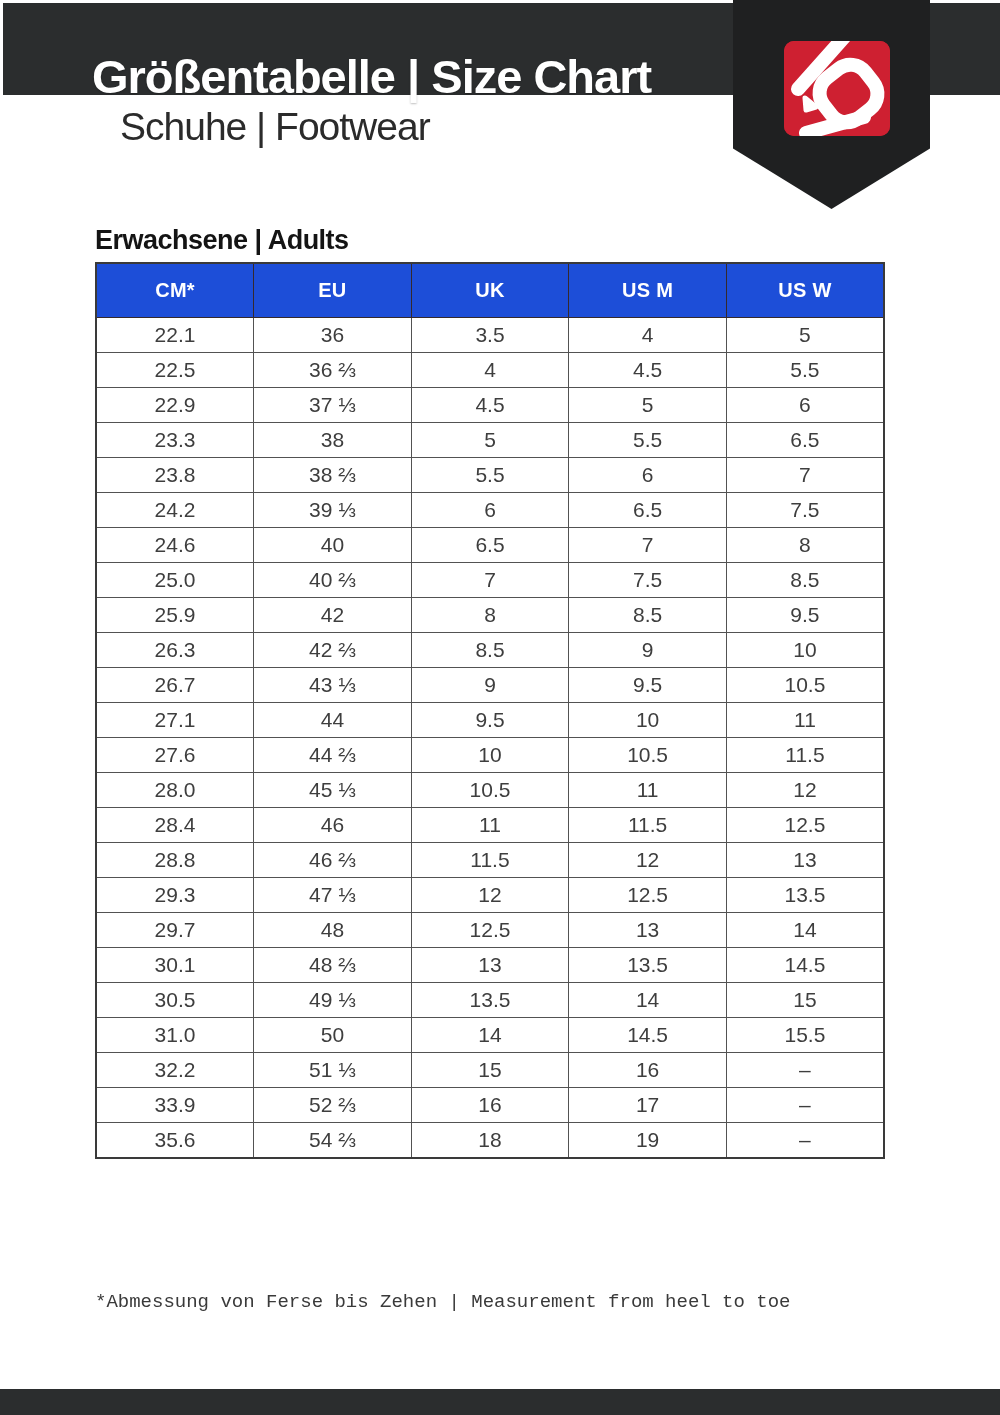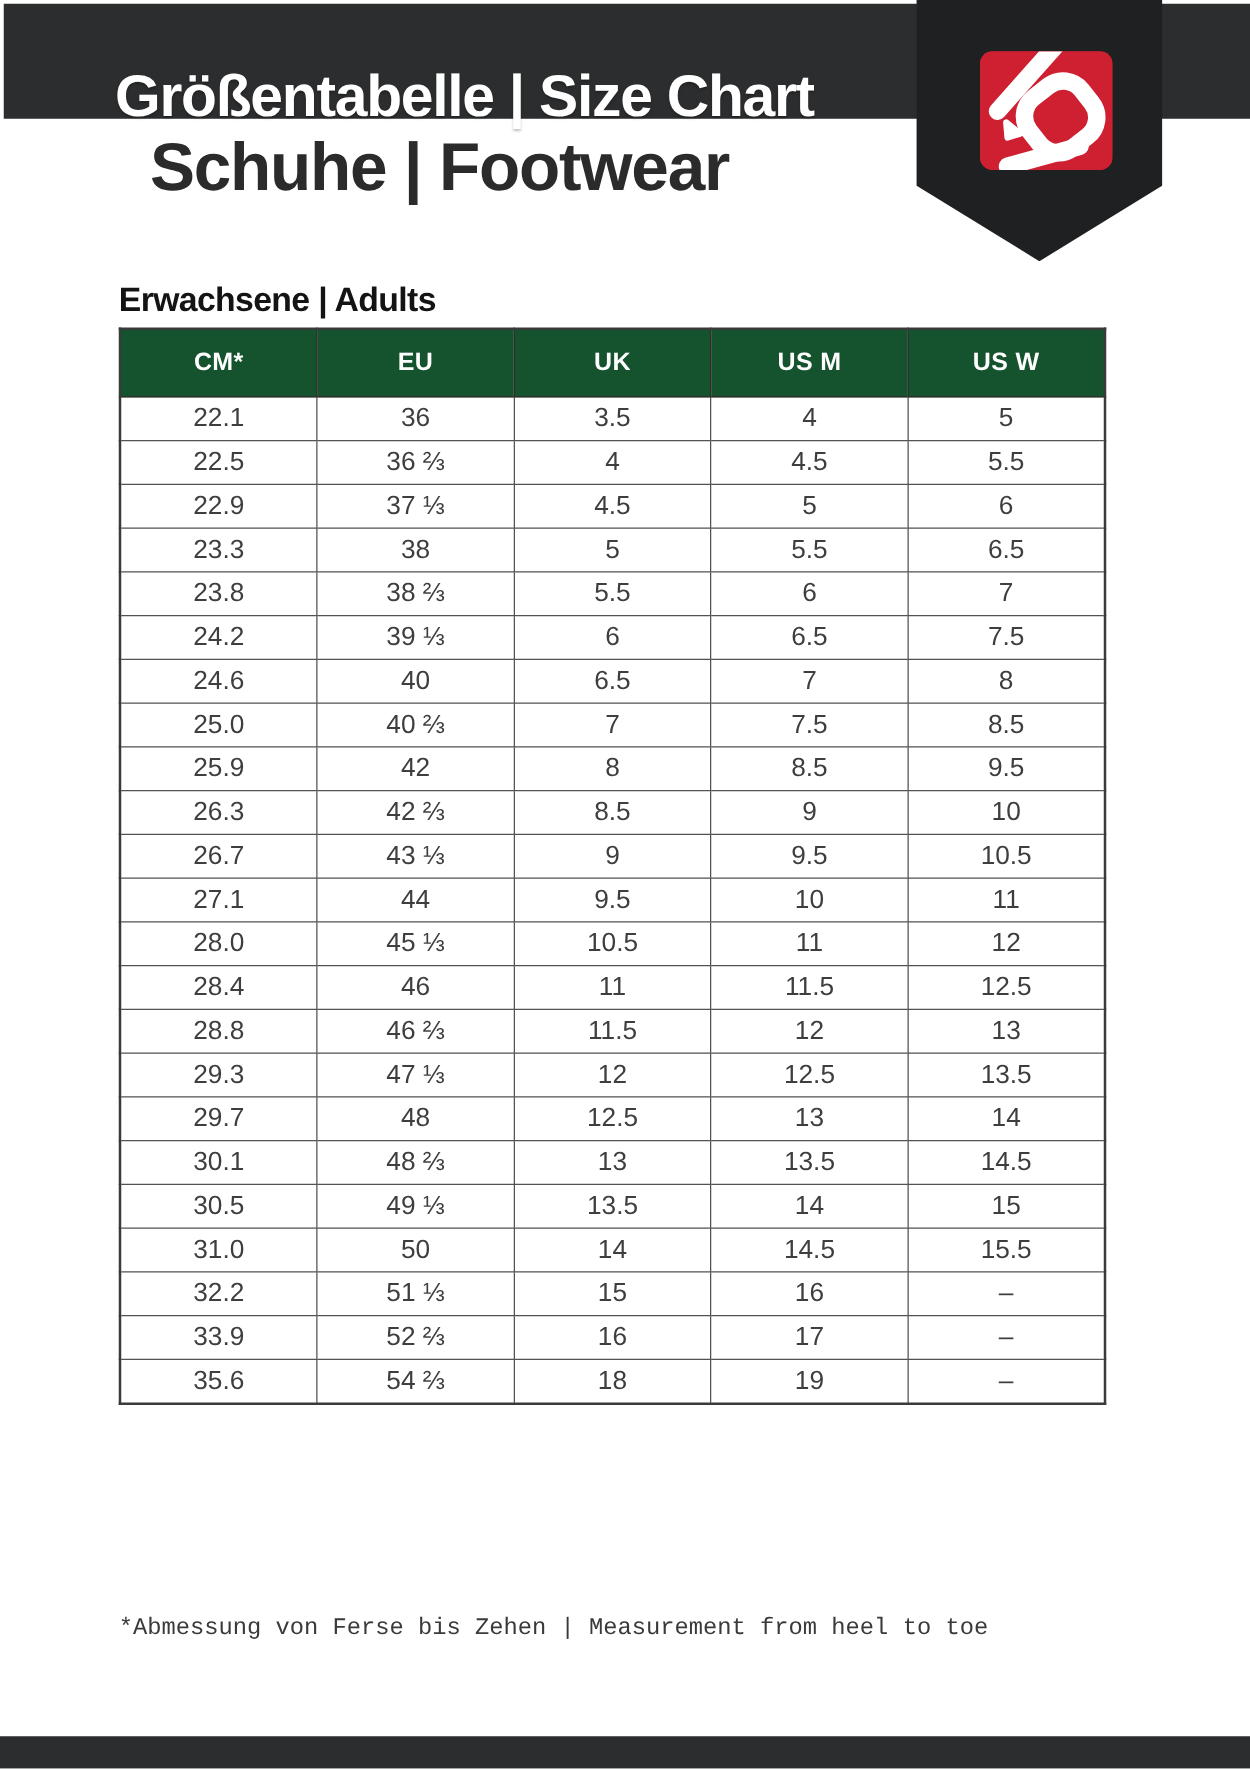--- a/index.html
+++ b/index.html
@@ -29,38 +29,38 @@
   .logo-badge svg{display:block;width:100%;height:100%;}
   
   .title{
     position:absolute;left:92px;top:53px;
     font-size:47px;font-weight:700;letter-spacing:-1px;
     color:#ffffff;line-height:1;white-space:nowrap;z-index:4;
     text-shadow:0 1px 2px rgba(0,0,0,0.25);
   }
   .subtitle{
     position:absolute;left:120px;top:107px;
-    font-size:54px;font-weight:700;letter-spacing:-1px;
+    font-size:39px;font-weight:400;letter-spacing:-1px;
     color:#2b2b2b;line-height:1;white-space:nowrap;text-align:right;
   }
   .section-heading{
     position:absolute;left:95px;top:227px;
     font-size:27px;font-weight:700;letter-spacing:-0.5px;
     color:#141414;line-height:1;white-space:nowrap;
   }
   
   .table-wrap{
     position:absolute;left:95px;top:262px;width:790px;
   }
   table{
     width:100%;border-collapse:collapse;table-layout:fixed;
     border:2px solid #3a3a3a;
   }
   th{
-    background:#14532d;color:#ffffff;
+    background:#1d4ed8;color:#ffffff;
     font-size:20px;font-weight:700;letter-spacing:0.3px;
     height:53px;padding:0;text-align:center;vertical-align:middle;
     border:1.5px solid #35292c;
   }
   td{
     height:34px;padding:0;text-align:center;vertical-align:middle;
     font-size:21px;color:#3e3e3e;line-height:34px;
     border:1.5px solid #525252;
     background:#ffffff;
   }
@@ -195,20 +195,27 @@
             <td>10.5</td>
           </tr>
           <tr>
             <td>27.1</td>
             <td>44</td>
             <td>9.5</td>
             <td>10</td>
             <td>11</td>
           </tr>
           <tr>
+            <td>27.6</td>
+            <td>44 ⅔</td>
+            <td>10</td>
+            <td>10.5</td>
+            <td>11.5</td>
+          </tr>
+          <tr>
             <td>28.0</td>
             <td>45 ⅓</td>
             <td>10.5</td>
             <td>11</td>
             <td>12</td>
           </tr>
           <tr>
             <td>28.4</td>
             <td>46</td>
             <td>11</td>

